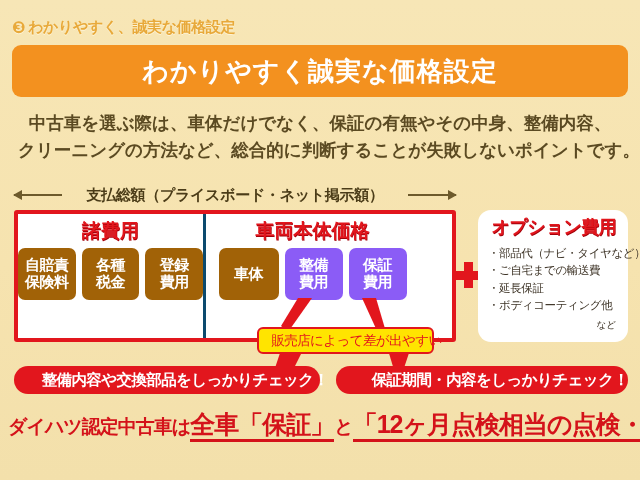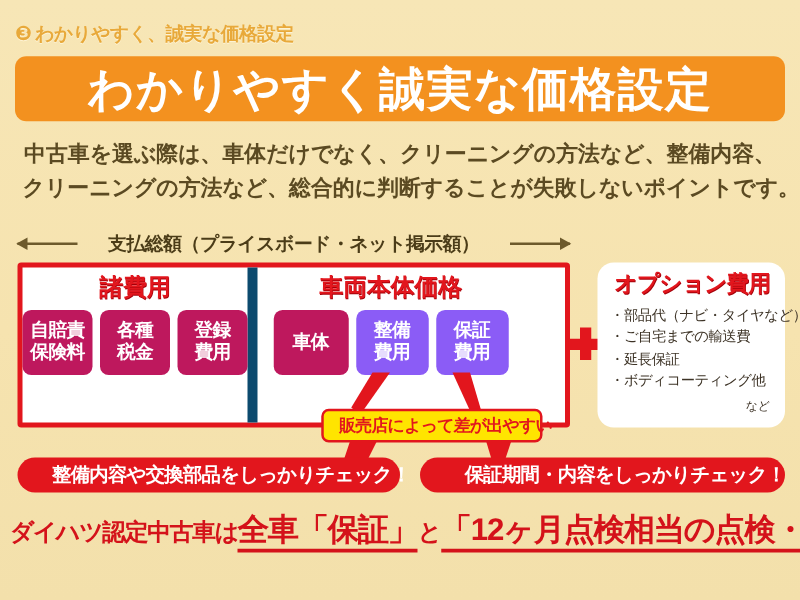--- a/index.html
+++ b/index.html
@@ -49,21 +49,21 @@
     top: 45px;
     width: 616px;
     height: 52px;
     background: #f3911f;
     border-radius: 9px;
     display: flex;
     align-items: center;
     justify-content: center;
   }
   .orange-banner .btxt {
-    font-size: 37px;
+    font-size: 26px;
     font-weight: bold;
     color: #ffffff;
     letter-spacing: 1px;
     line-height: 1;
   }
 
   
   .lead {
     position: absolute;
     left: 18px;
@@ -130,21 +130,21 @@
     border-radius: 3px;
     background: #ffffff;
     display: flex;
     box-sizing: border-box;
   }
   .panel {
     position: relative;
     box-sizing: border-box;
     padding-top: 7px;
   }
-  .panel.left  { width: 188px; border-right: 8px solid #0c4a6e; }
+  .panel.left  { width: 188px; border-right: 3px solid #0c4a6e; }
   .panel.right { width: 213px; }
 
   .panel-title {
     text-align: center;
     font-size: 19px;
     font-weight: bold;
     color: #e2161d;
     letter-spacing: 0px;
     line-height: 1;
     margin-bottom: 8px;
@@ -162,21 +162,21 @@
     display: flex;
     flex-direction: column;
     align-items: center;
     justify-content: center;
     font-size: 15px;
     font-weight: bold;
     color: #ffffff;
     line-height: 1.12;
     letter-spacing: -0.5px;
   }
-  .chip.grey { background: #be185d; }
+  .chip.grey { background: #a16207; }
   .chip.red  { background: #8b5cf6; font-family: Liberation Serif, serif; }
   .chip.wide { width: 60px; }
 
   
   .plus {
     position: absolute;
     left: 455px;
     top: 262px;
     width: 26px;
     height: 26px;
@@ -242,21 +242,21 @@
     background: #ffe400;
     border: 2px solid #e2161d;
     border-radius: 6px;
     display: flex;
     align-items: center;
     justify-content: center;
     z-index: 6;
   }
   .callout .ctxt {
     font-size: 13.5px;
-    font-weight: bold;
+    font-weight: normal;
     color: #e2161d;
     letter-spacing: -0.6px;
     white-space: nowrap;
     padding-left: 22px;
   }
 
   
   .pill {
     position: absolute;
     top: 366px;
@@ -316,21 +316,21 @@
   <div class="eyebrow">
     <span class="circnum">❸</span>
     <span>わかりやすく、誠実な価格設定</span>
   </div>
 
   <div class="orange-banner">
     <span class="btxt">わかりやすく誠実な価格設定</span>
   </div>
 
   <div class="lead">
-    <div>中古車を選ぶ際は、車体だけでなく、クリーニングの方法など、整備内容、</div>
+    <div>中古車を選ぶ際は、車体だけでなく、保証の有無やその中身、整備内容、</div>
     <div>クリーニングの方法など、総合的に判断することが失敗しないポイントです。</div>
   </div>
 
   <div class="arrowrow">
     <span class="aline left"></span>
     <span class="alabel">支払総額（プライスボード・ネット掲示額）</span>
     <span class="aline right"></span>
   </div>
 
   <div class="total-wrap">

